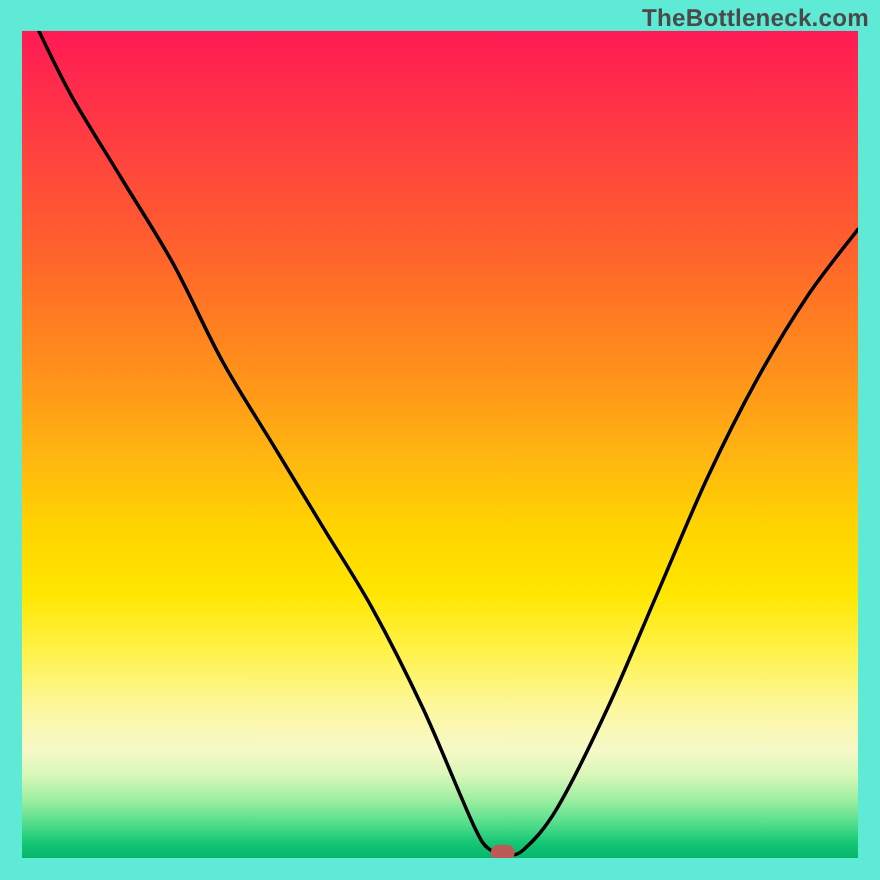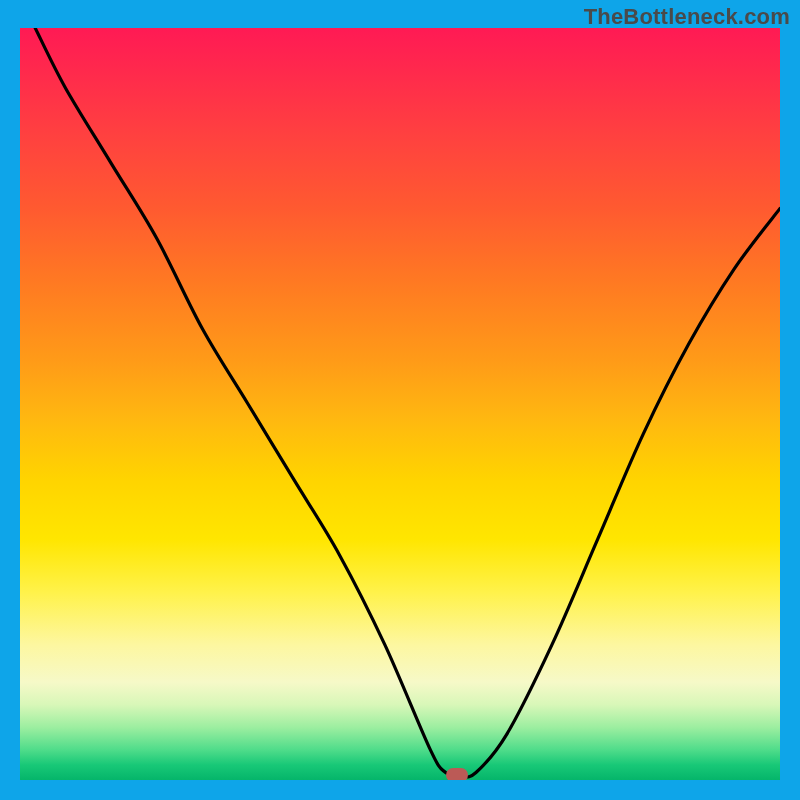--- a/index.html
+++ b/index.html
@@ -8,21 +8,21 @@
     width: 800px;
     height: 800px;
     background: #000;
     overflow: hidden;
     font-family: Arial, Helvetica, sans-serif;
   }
   .frame {
     position: relative;
     width: 800px;
     height: 800px;
-    background: #0ea5e9;
+    background: #5eead4;
   }
   .watermark {
     position: absolute;
     top: 4px;
     right: 10px;
     color: #4a4a4a;
     font-size: 22px;
     font-weight: 600;
     letter-spacing: 0.2px;
     z-index: 30;

